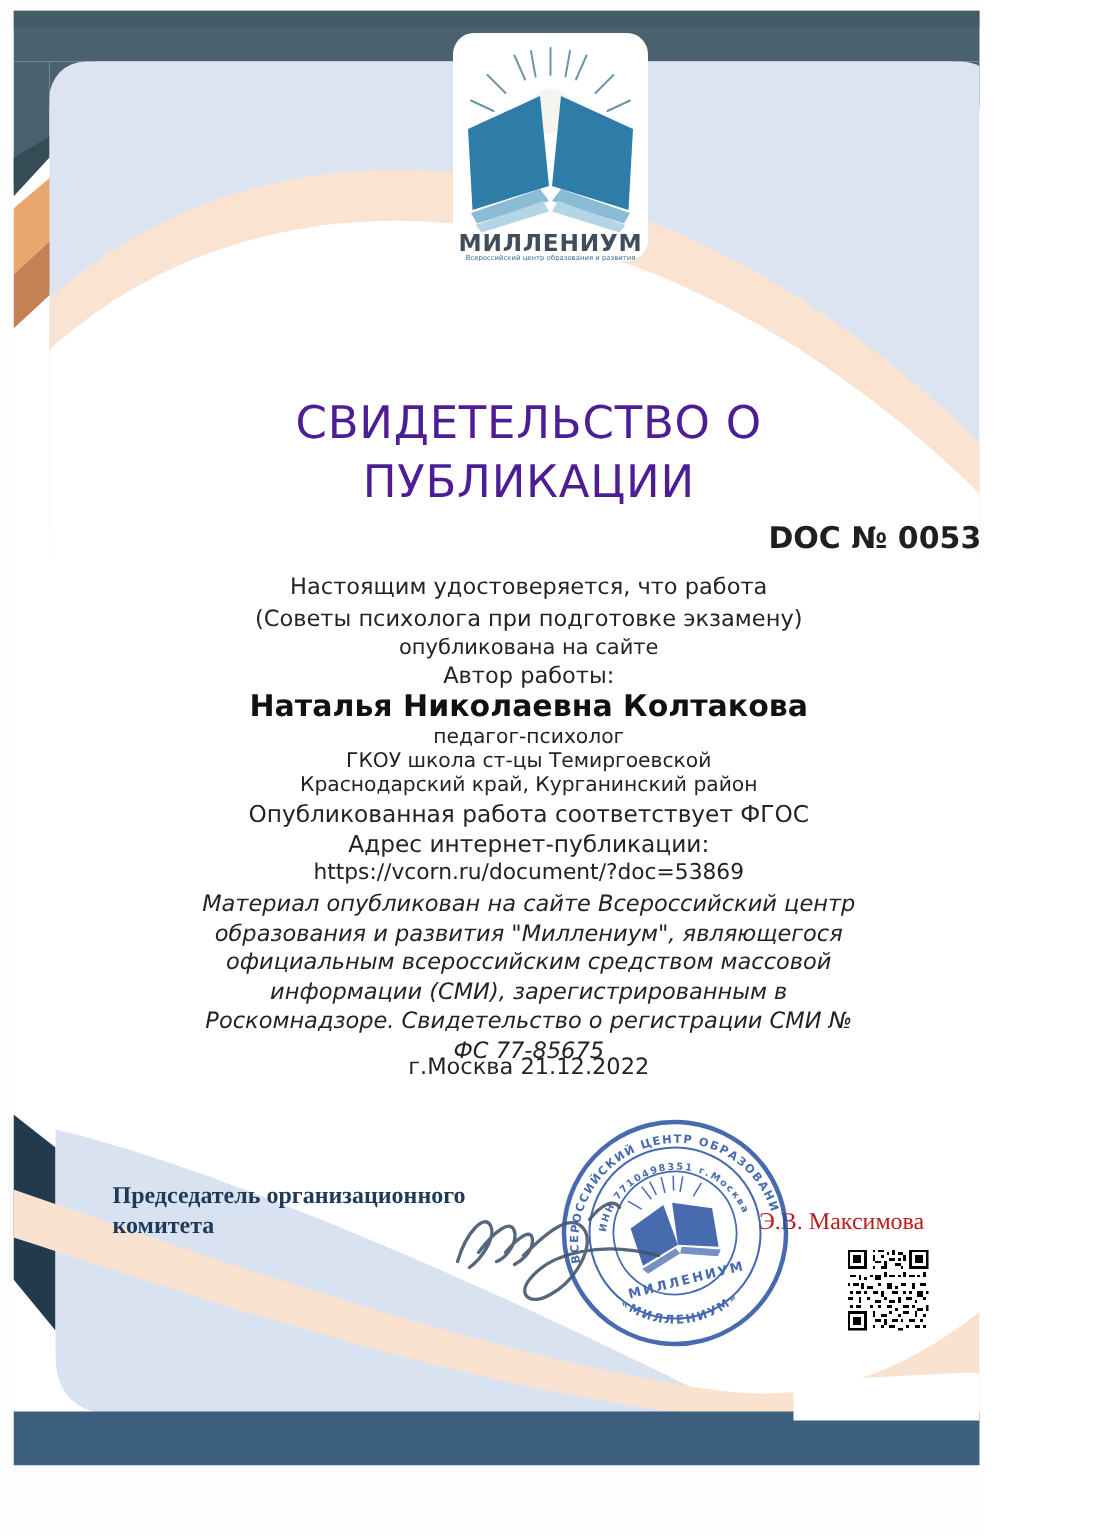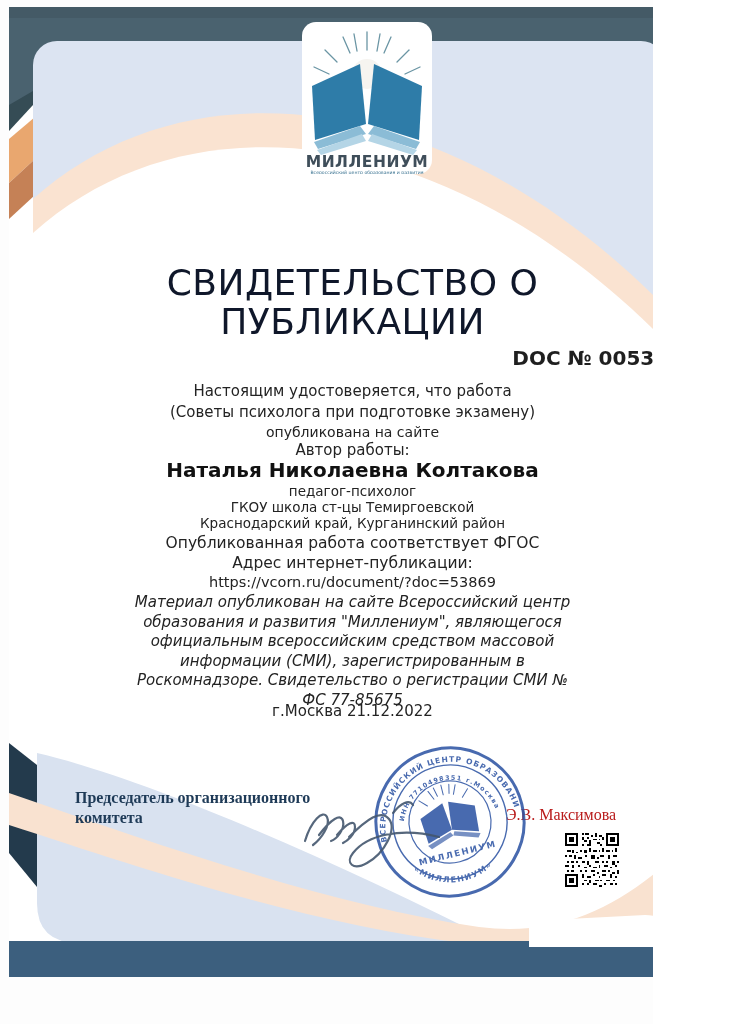--- a/index.html
+++ b/index.html
@@ -1,21 +1,21 @@
 <!DOCTYPE html>
 <html><head>
 <meta charset="utf-8">
 <style>
   html,body{margin:0;padding:0;background:#ffffff;}
   .page{position:relative;width:653px;height:1024px;background:#fdfdfd;overflow:hidden;
         font-family:"DejaVu Sans","Liberation Sans",sans-serif;}
   .cert{position:absolute;left:9px;top:7px;width:687px;height:970px;background:#ffffff;}
   .decor{position:absolute;left:0;top:0;width:687px;height:970px;}
   .txt{position:absolute;left:0;right:0;text-align:center;color:#232323;}
-  .t-title{top:256px;font-size:36px;line-height:39px;letter-spacing:.5px;color:#0f172a;}
+  .t-title{top:256px;font-size:30px;line-height:39px;letter-spacing:.5px;color:#4c1d95;}
   .t-doc{top:339px;font-size:20px;font-weight:bold;color:#1f1f1f;text-align:right;}
   .t-intro1{top:375px;font-size:15px;}
   .t-intro2{top:396px;font-size:15px;}
   .t-intro3{top:417px;font-size:14px;}
   .t-author-label{top:434px;font-size:15px;}
   .t-author-name{top:451px;font-size:20px;font-weight:bold;color:#111;}
   .t-pos{top:476px;font-size:13.5px;}
   .t-org{top:492px;font-size:13.5px;}
   .t-loc{top:508px;font-size:13.5px;}
   .t-fgos{top:527px;font-size:15.5px;}

